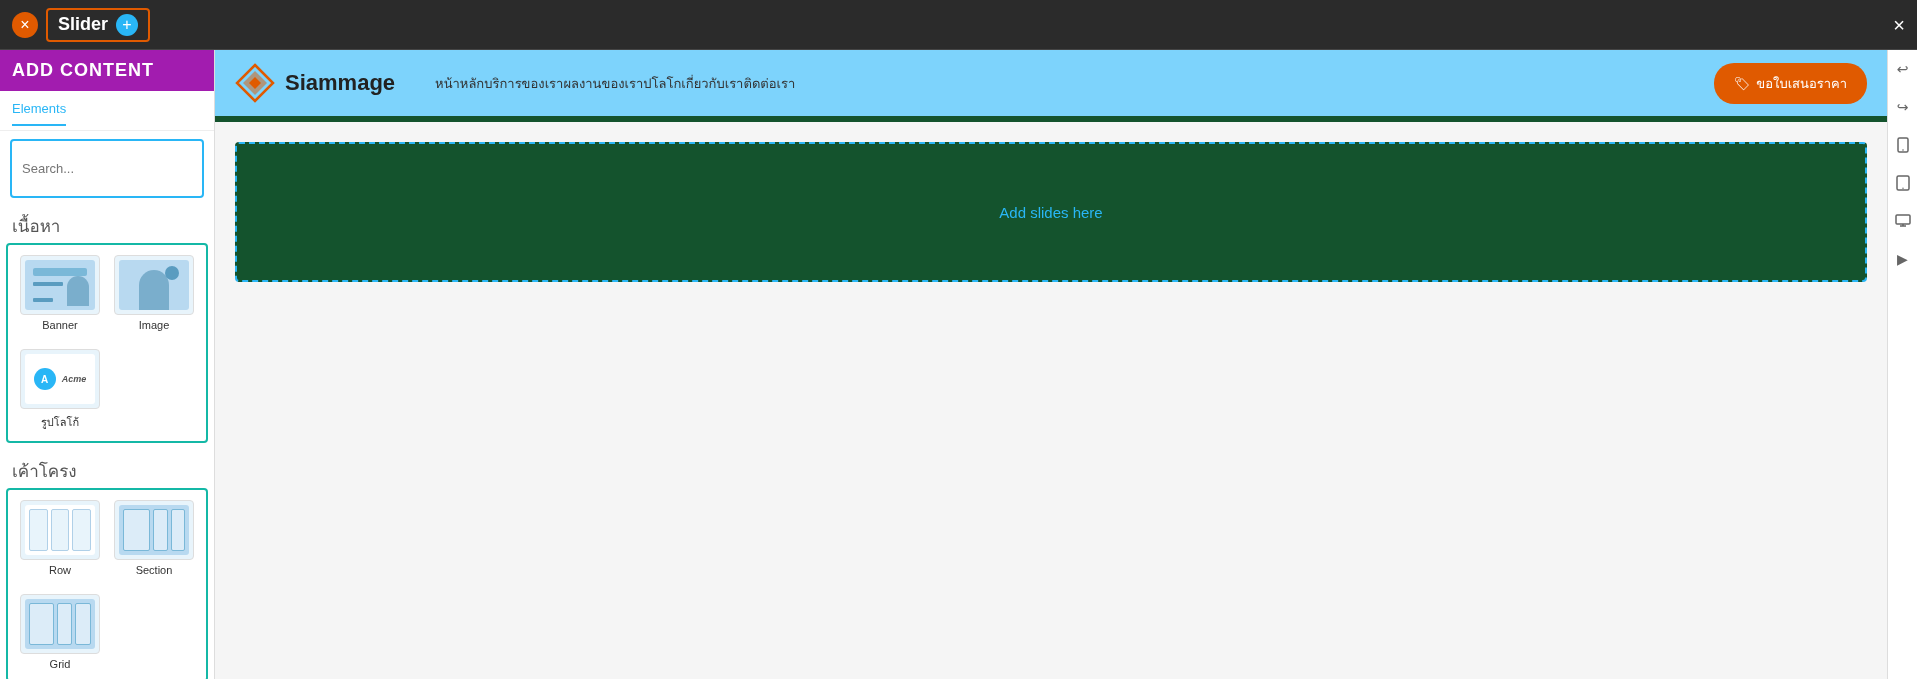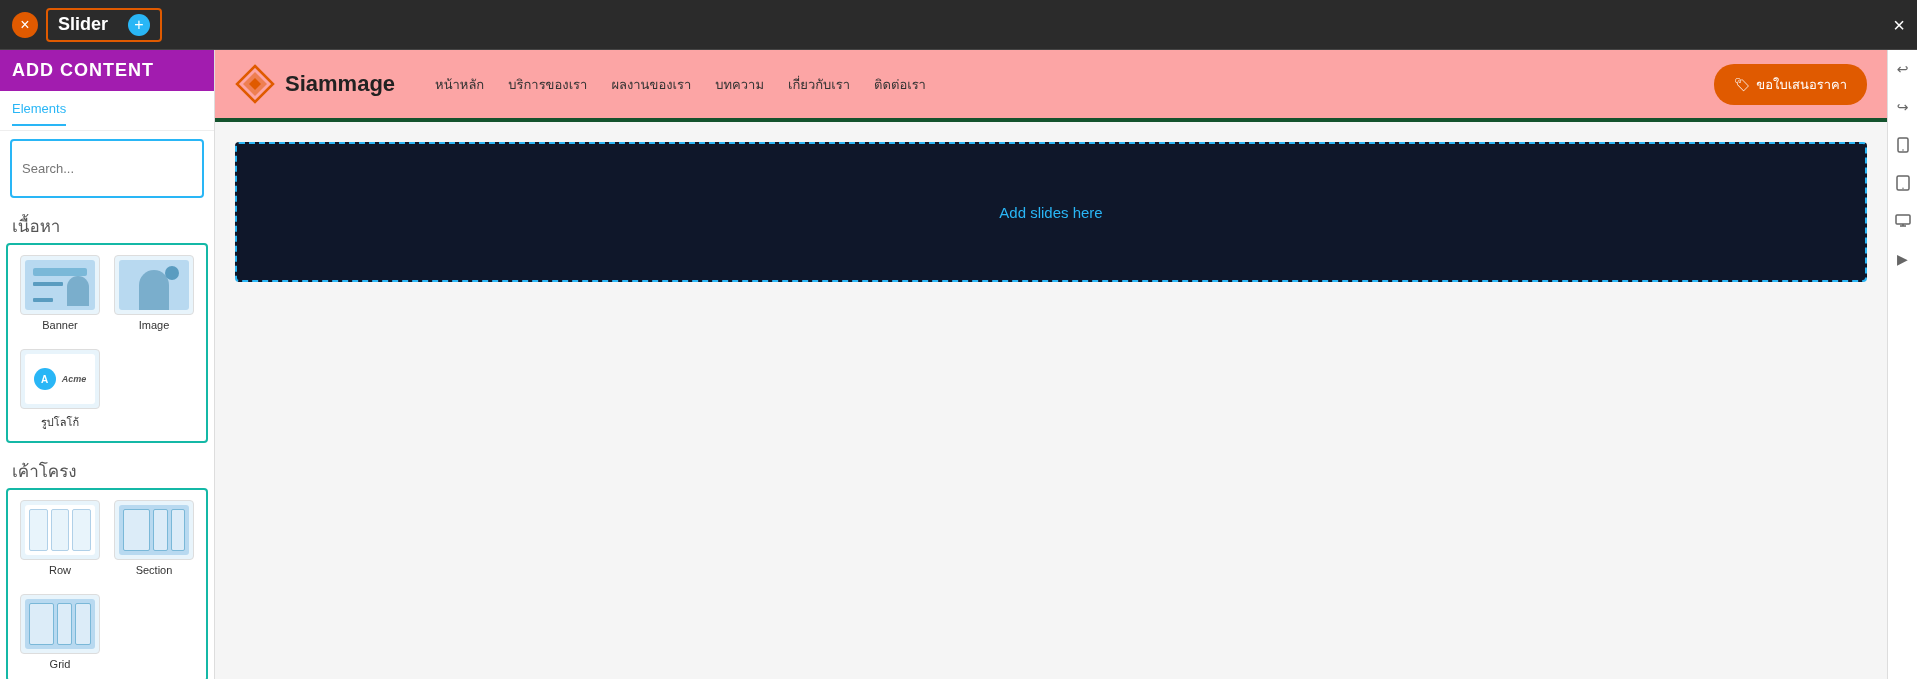--- a/index.html
+++ b/index.html
@@ -15,21 +15,21 @@
       border-bottom: 1px solid #444;
       flex-shrink: 0;
       position: relative;
     }
     .top-bar-slider-section {
       display: flex;
       align-items: center;
       border: 2px solid #e05a00;
       border-radius: 4px;
       padding: 4px 10px;
-      gap: 20px;
+      gap: 8px;
     }
     .slider-label {
       color: #fff;
       font-size: 18px;
       font-weight: bold;
     }
     .add-slide-btn {
       background: #29b6f6;
       border: none;
       border-radius: 50%;
@@ -317,26 +317,26 @@
     .content-area {
       flex: 1;
       background: #f5f5f5;
       display: flex;
       flex-direction: column;
       overflow: hidden;
     }
 
     
     .website-header {
-      background: #fca5a5;
+      background: #7dd3fc;
       height: 72px;
       display: flex;
       align-items: center;
       padding: 0 20px;
-      border-bottom: 4px solid #14532d;
+      border-bottom: 6px solid #14532d;
       flex-shrink: 0;
       gap: 40px;
     }
     .site-logo {
       display: flex;
       align-items: center;
       gap: 10px;
     }
     .logo-diamond {
       width: 40px;
@@ -346,21 +346,20 @@
       justify-content: center;
     }
     .site-name {
       font-size: 22px;
       font-weight: bold;
       color: #222;
     }
     .site-nav {
       display: flex;
       align-items: center;
-      gap: 24px;
       flex: 1;
       justify-content: space-between;
     }
     .nav-item {
       font-size: 13px;
       color: #333;
       cursor: pointer;
       white-space: nowrap;
     }
     .cta-btn {
@@ -379,21 +378,21 @@
     }
 
     
     .slider-content-area {
       flex: 1;
       padding: 20px;
     }
     .slider-dropzone {
       border: 2px dashed #29b6f6;
       border-radius: 4px;
-      background: #0f172a;
+      background: #14532d;
       height: 140px;
       display: flex;
       align-items: center;
       justify-content: center;
     }
     .add-slides-text {
       color: #29b6f6;
       font-size: 15px;
     }
 
@@ -548,21 +547,21 @@
             <polygon points="20,8 32,20 20,32 8,20" fill="#e05a00" opacity="0.5"></polygon>
             <polygon points="20,14 26,20 20,26 14,20" fill="#e05a00"></polygon>
           </svg>
         </div>
         <span class="site-name">Siammage</span>
       </div>
       <nav class="site-nav">
         <span class="nav-item">หน้าหลัก</span>
         <span class="nav-item">บริการของเรา</span>
         <span class="nav-item">ผลงานของเรา</span>
-        <span class="nav-item">บทความ</span>
+        <span class="nav-item">ปโลโก</span>
         <span class="nav-item">เกี่ยวกับเรา</span>
         <span class="nav-item">ติดต่อเรา</span>
         <button class="cta-btn">
           <span>🏷</span>
           <span>ขอใบเสนอราคา</span>
         </button>
       </nav>
     </div>
 
     <div class="slider-content-area">

